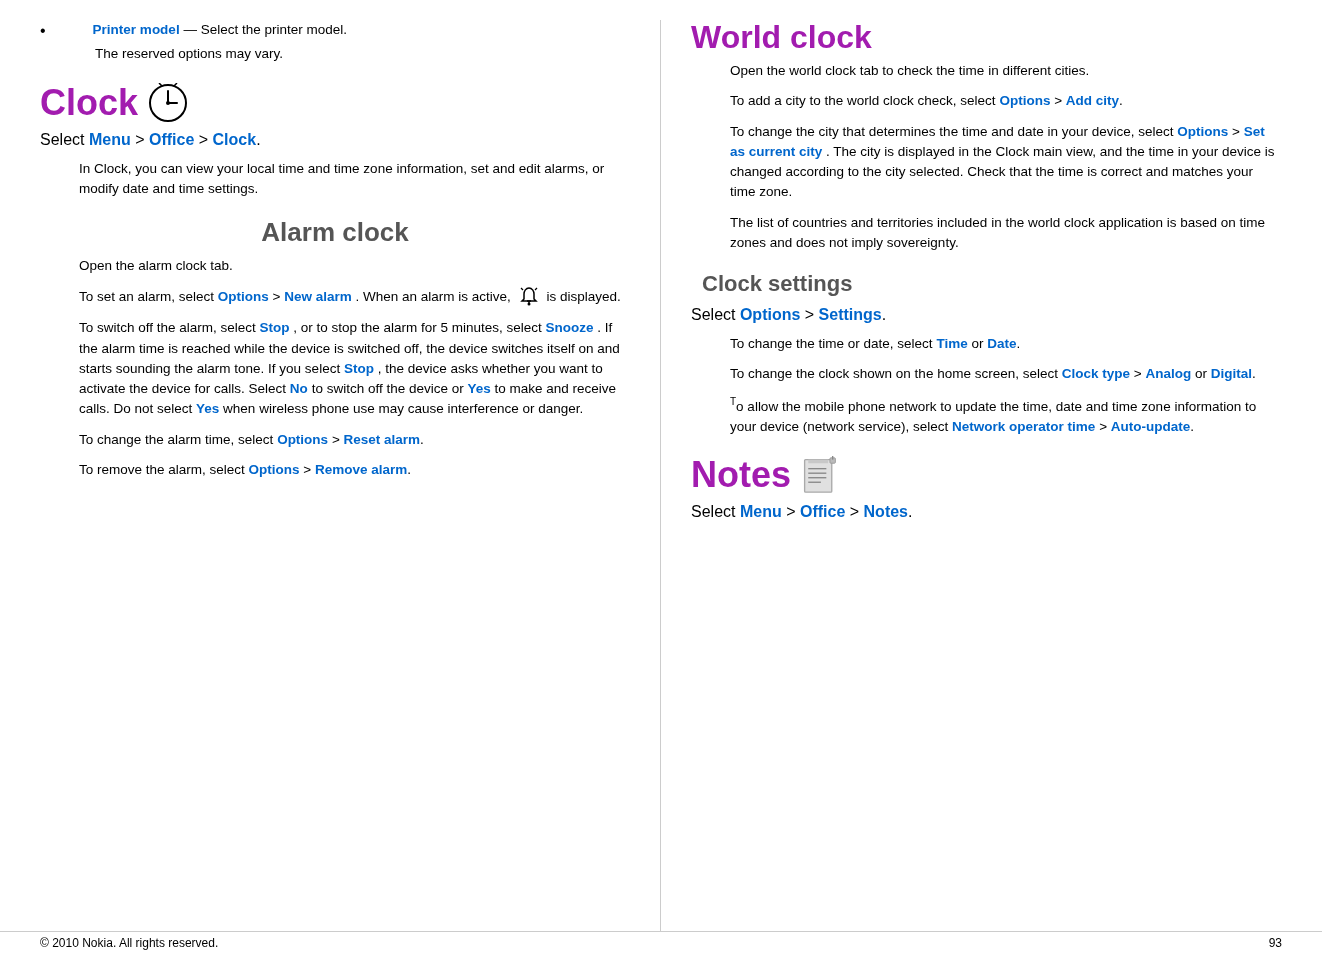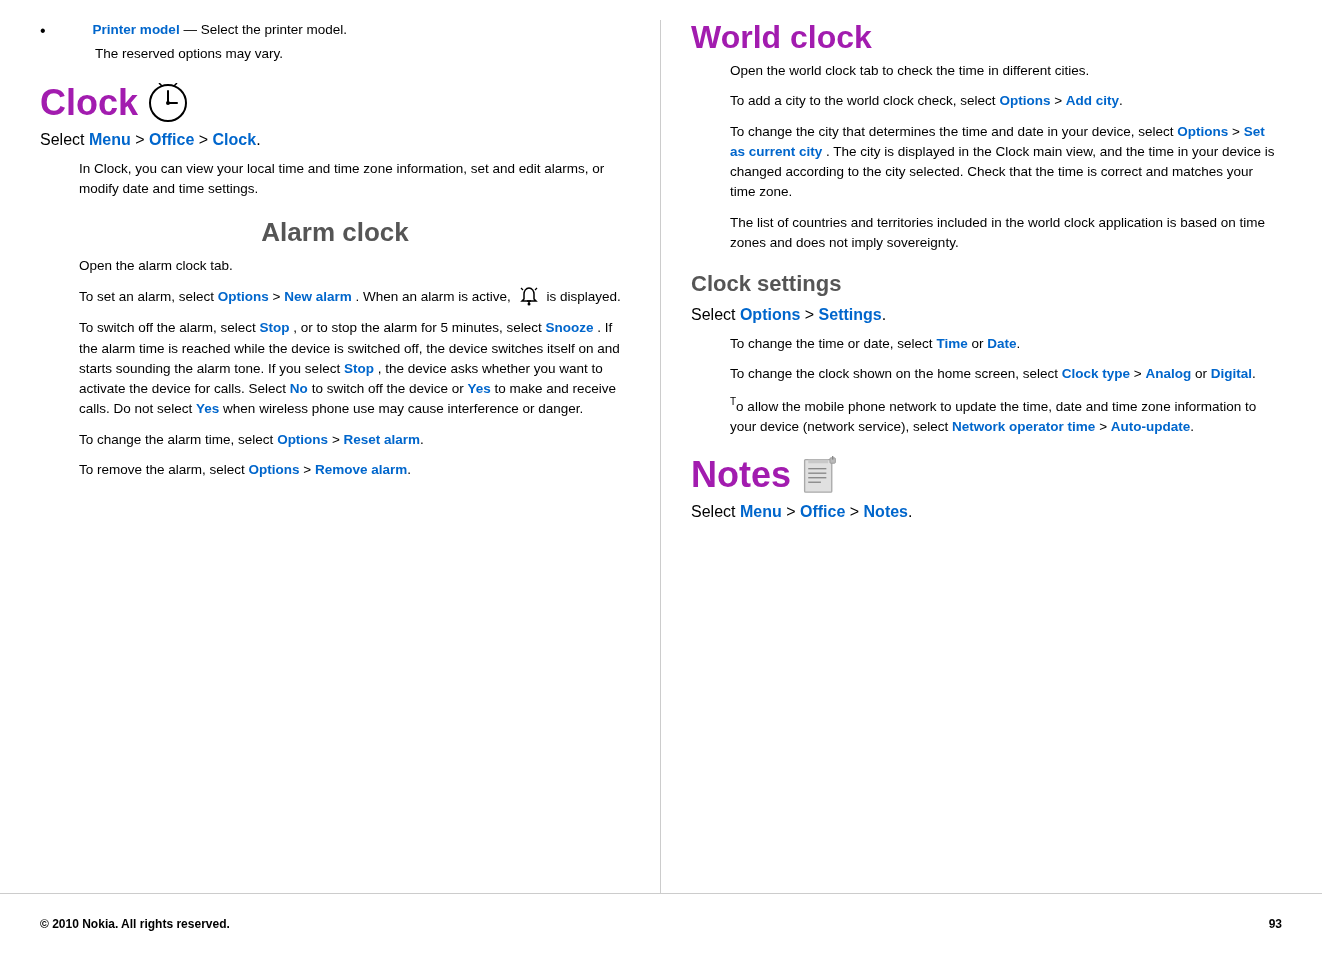--- a/index.html
+++ b/index.html
@@ -23,26 +23,25 @@
       width: 50%;
       padding: 0 30px 0 40px;
       border-right: 1px solid #ccc;
     }
     .right-column {
       width: 50%;
       padding: 0 40px 0 30px;
     }
     .footer {
       border-top: 1px solid #ccc;
-      padding: 23px 40px;
+      padding: 4px 40px;
       display: flex;
       justify-content: space-between;
       font-size: 12px;
       color: #000;
-      font-weight: bold;
     }
     .bullet-item {
       display: flex;
       align-items: flex-start;
       margin-bottom: 4px;
     }
     .bullet-dot {
       margin-right: 8px;
       margin-top: 2px;
       color: #000;
@@ -69,20 +68,21 @@
       margin-bottom: 8px;
       line-height: 1.2;
       text-align: center;
     }
     .section-title-small {
       font-size: 22px;
       font-weight: bold;
       color: #555;
       margin-bottom: 8px;
       line-height: 1.2;
+      margin-left: 11px;
     }
     .section-block {
       margin-bottom: 18px;
     }
     .paragraph {
       font-size: 13.5px;
       line-height: 1.5;
       margin-bottom: 10px;
       color: #000;
       padding-left: 39px;

